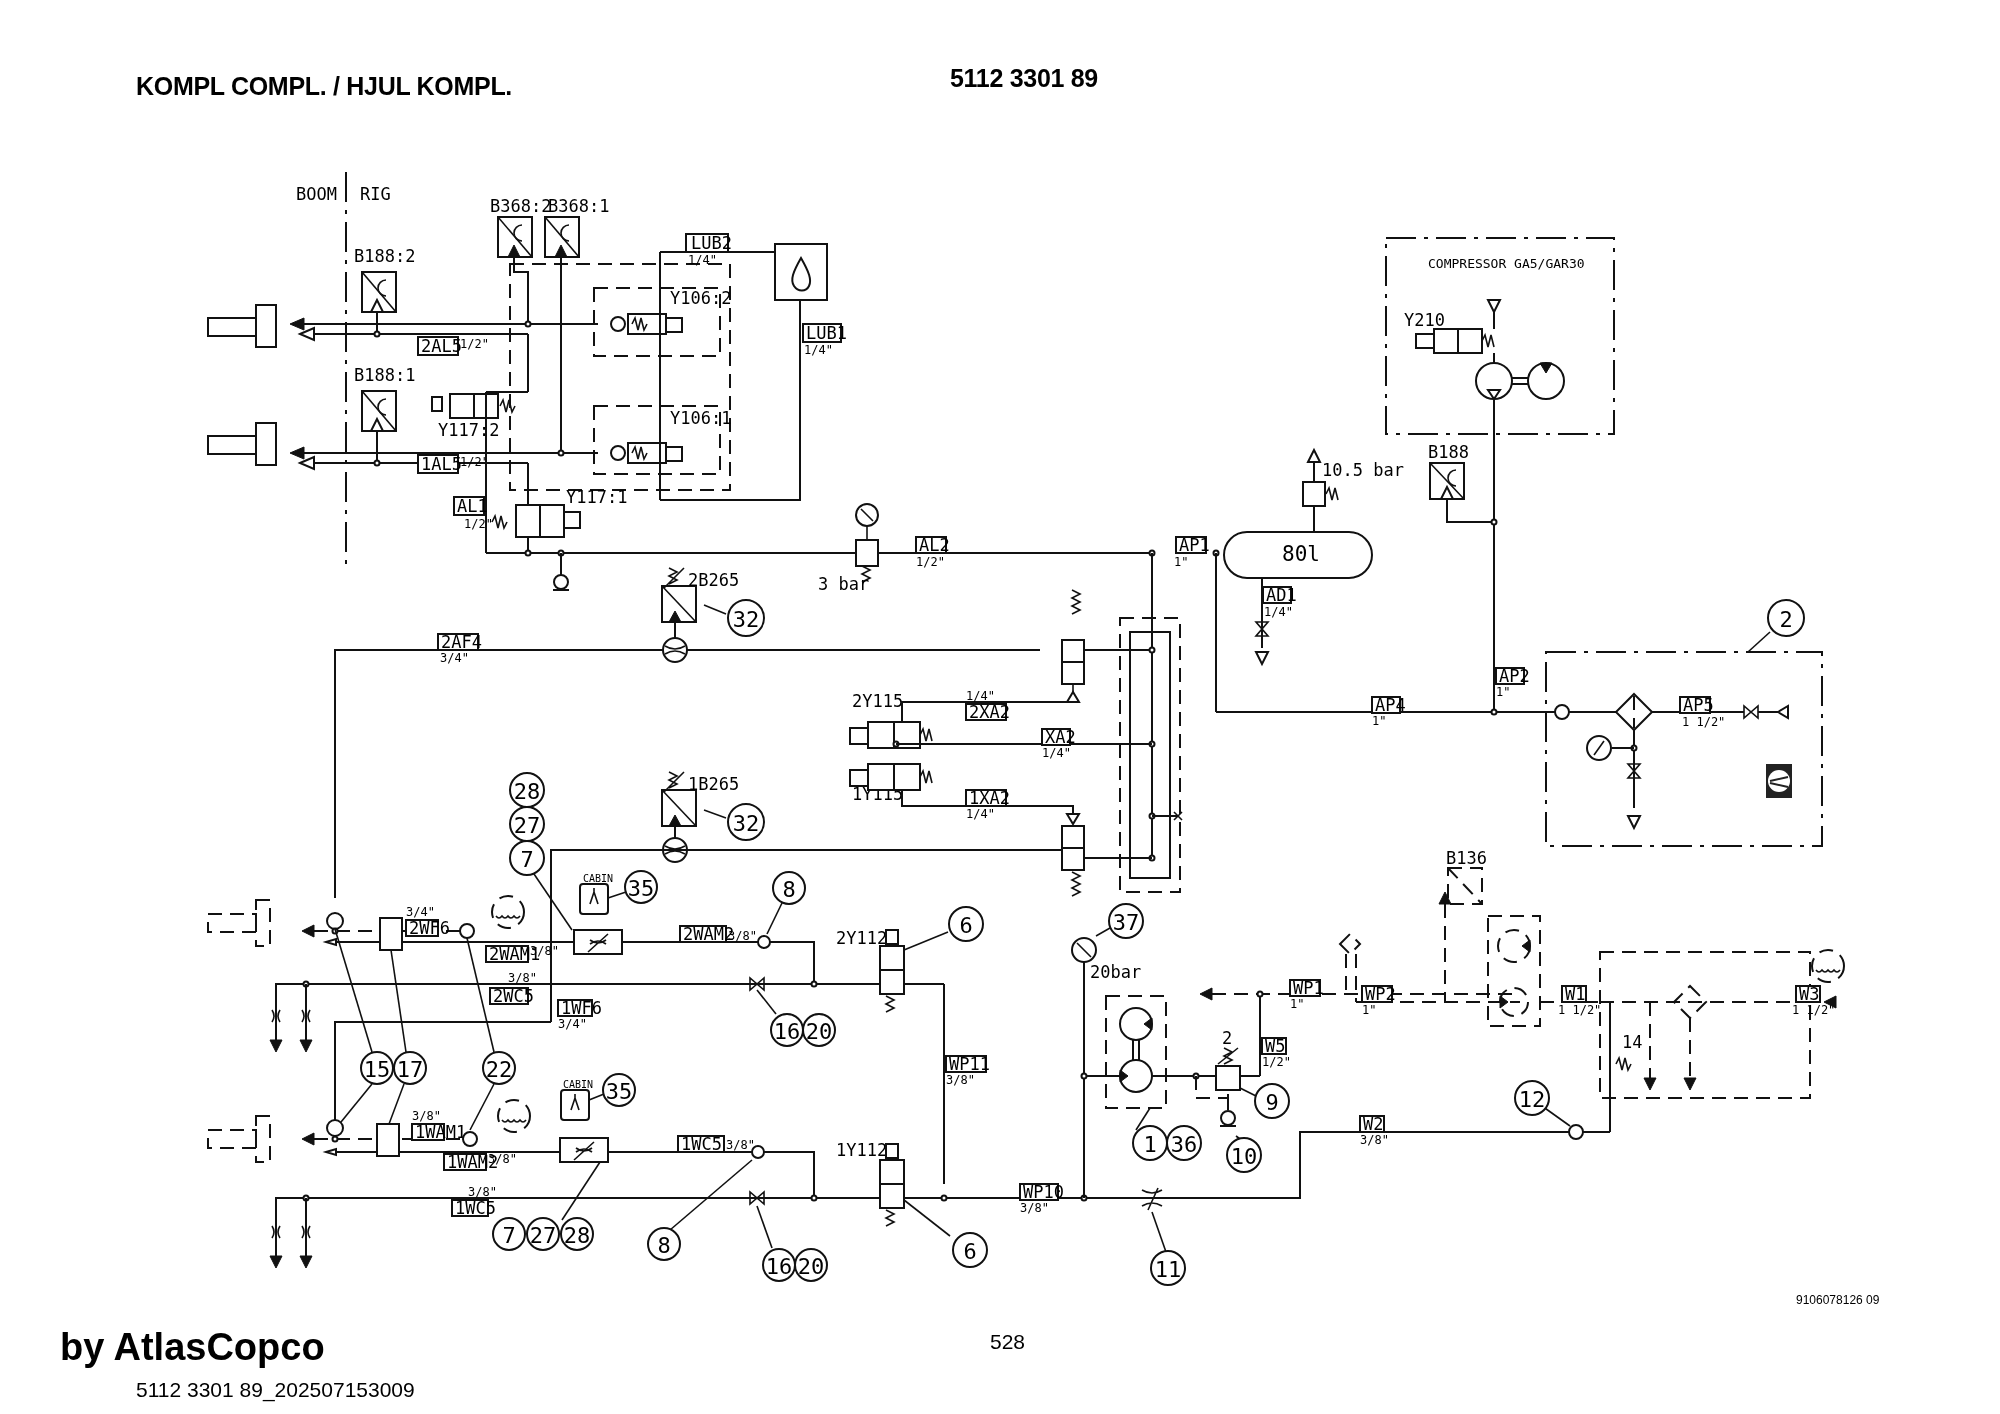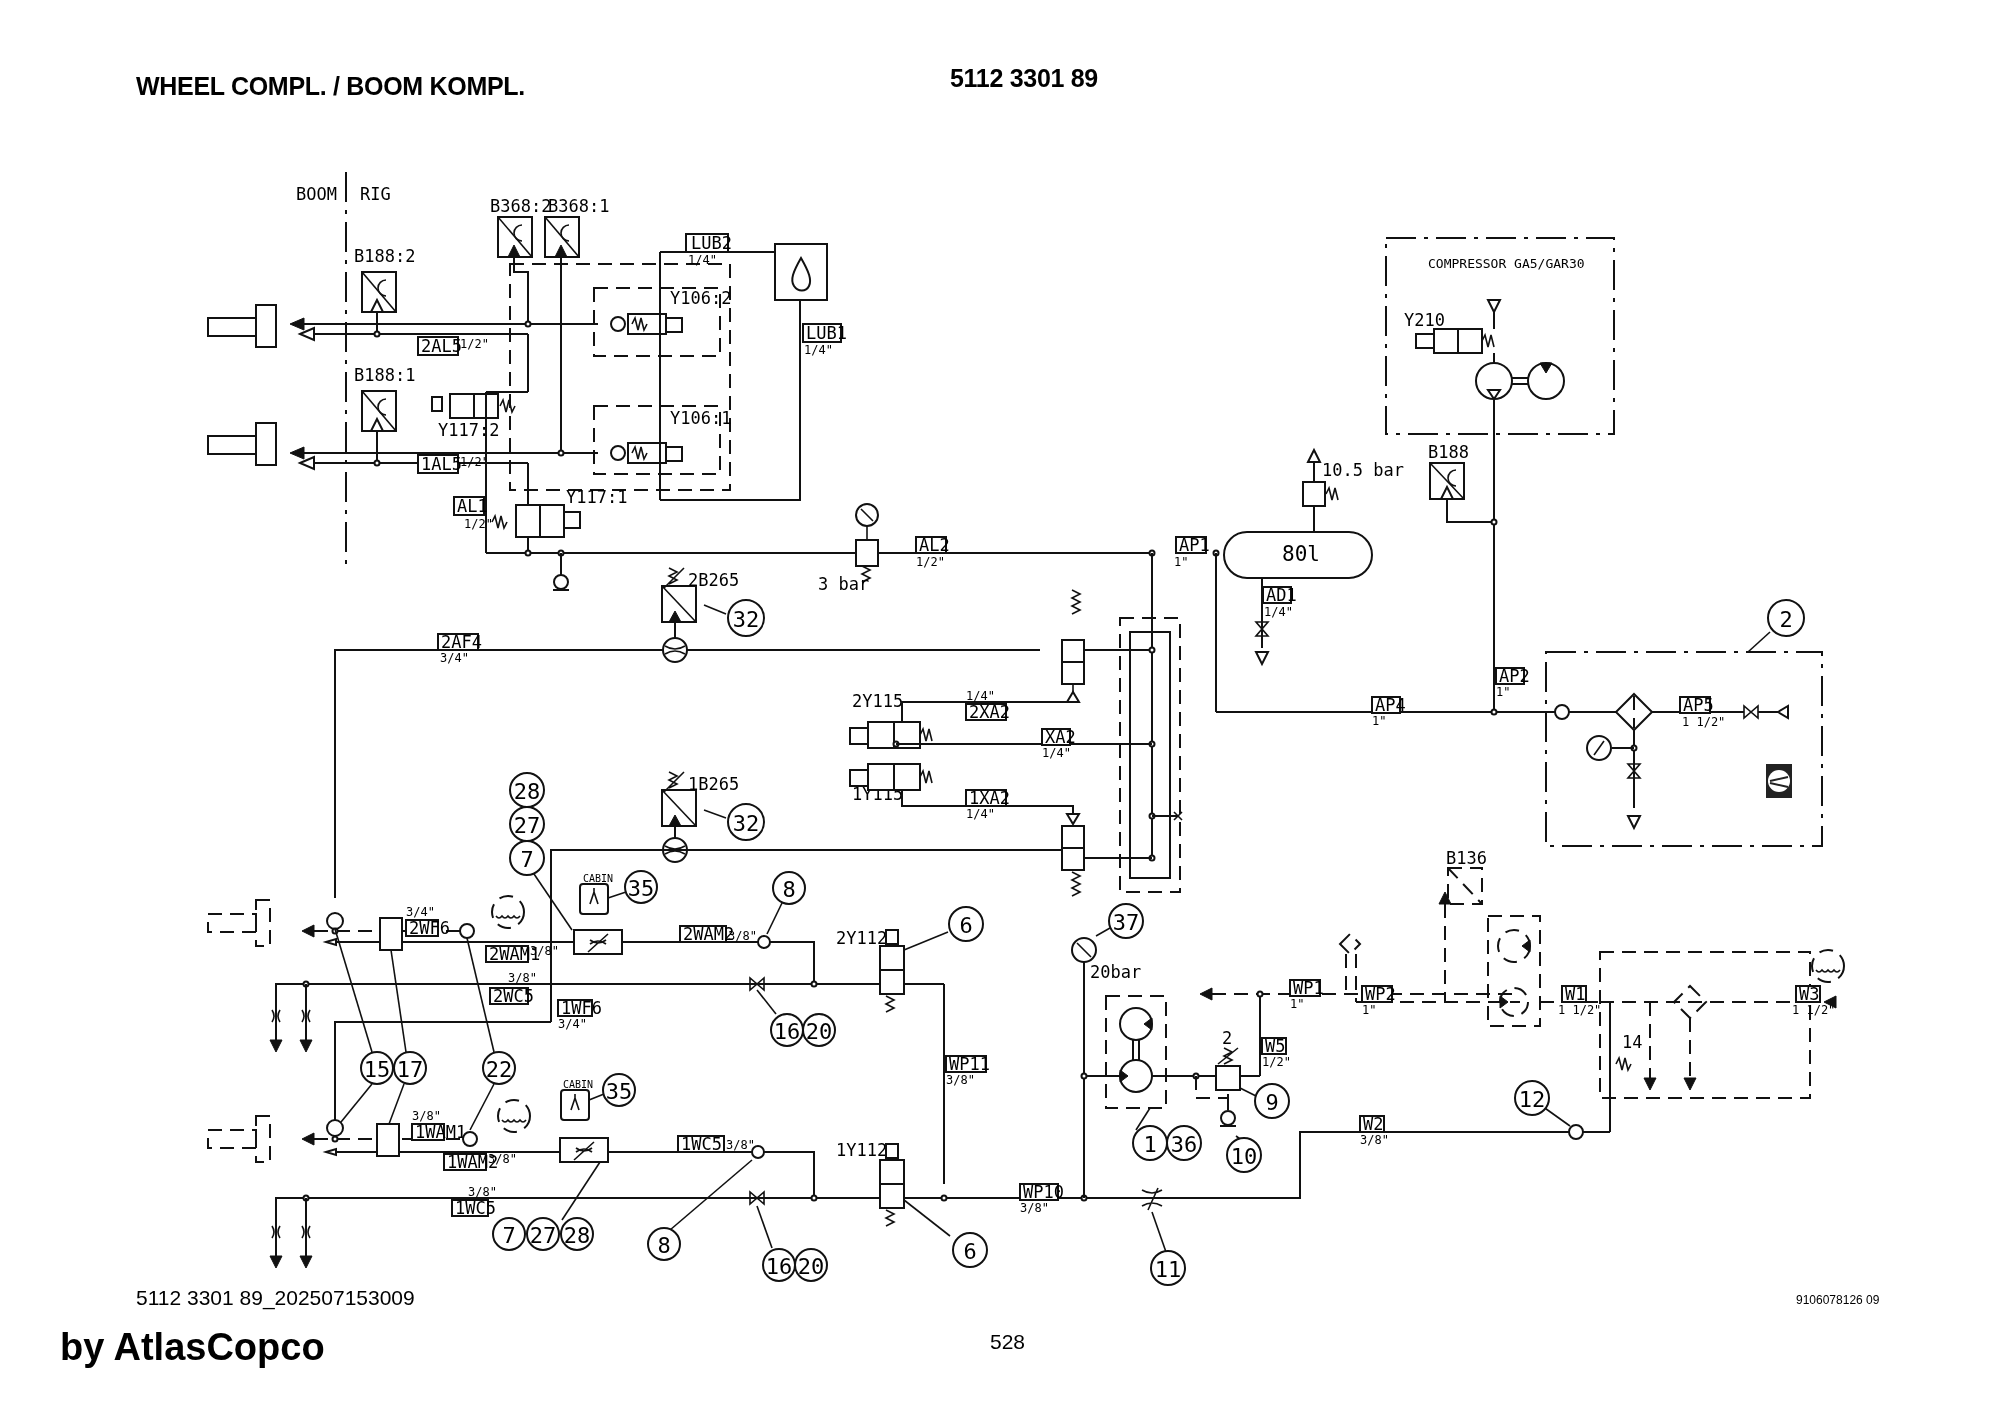--- a/index.html
+++ b/index.html
@@ -15,21 +15,21 @@
   .box { stroke:#111; stroke-width:2; fill:#fff; }
   .fill { fill:#111; stroke:#111; stroke-width:1; }
   .hol { fill:#fff; stroke:#111; stroke-width:2; }
   .lbl { font-size:17px; }
   .sz { font-size:12px; }
   .bal { font-size:22px; text-anchor:middle; dominant-baseline:central; }
 </style>
 </head>
 <body>
 
-<div class="hdr" style="left:136px; top:72px;">WHEEL COMPL. / BOOM KOMPL.</div>
+<div class="hdr" style="left:136px; top:72px;">KOMPL COMPL. / HJUL KOMPL.</div>
 <div class="hdr" style="left:950px; top:64px;">5112 3301 89</div>
 
 <svg id="schem" width="2000" height="1414" viewBox="0 0 2000 1414">
 
   <line class="dashdot" x1="346" y1="172" x2="346" y2="568"></line>
   <text class="lbl" x="296" y="200">BOOM</text>
   <text class="lbl" x="360" y="200">RIG</text>
 
   <g>
     <rect class="box" x="208" y="318" width="50" height="18"></rect>
@@ -635,15 +635,15 @@
   <text class="sz" x="1360" y="1144">3/8"</text>
   <rect class="box" x="1796" y="986" width="24" height="16"></rect>
   <text class="lbl" x="1799" y="1000">W3</text>
   <text class="sz" x="1792" y="1014">1 1/2"</text>
   <polygon class="fill" points="1824,1002 1836,996 1836,1008"></polygon>
   <circle class="dash" cx="1828" cy="966" r="16"></circle>
   <path class="ln2" d="M1816,970 q3,4 6,0 q3,4 6,0 q3,4 6,0 q3,4 6,0"></path>
 </svg>
 
 <div class="foot" style="left:60px; top:1326px; font-size:38px; font-weight:bold; z-index:2;">by AtlasCopco</div>
-<div class="foot" style="left:136px; top:1286px; font-size:21px; z-index:1;">5112 3301 89_202507153009</div>
+<div class="foot" style="left:136px; top:1378px; font-size:21px; z-index:1;">5112 3301 89_202507153009</div>
 <div class="foot" style="left:990px; top:1330px; font-size:21px;">528</div>
 <div class="foot" style="left:1796px; top:1293px; font-size:12px;">9106078126 09</div>
 
 </body></html>

